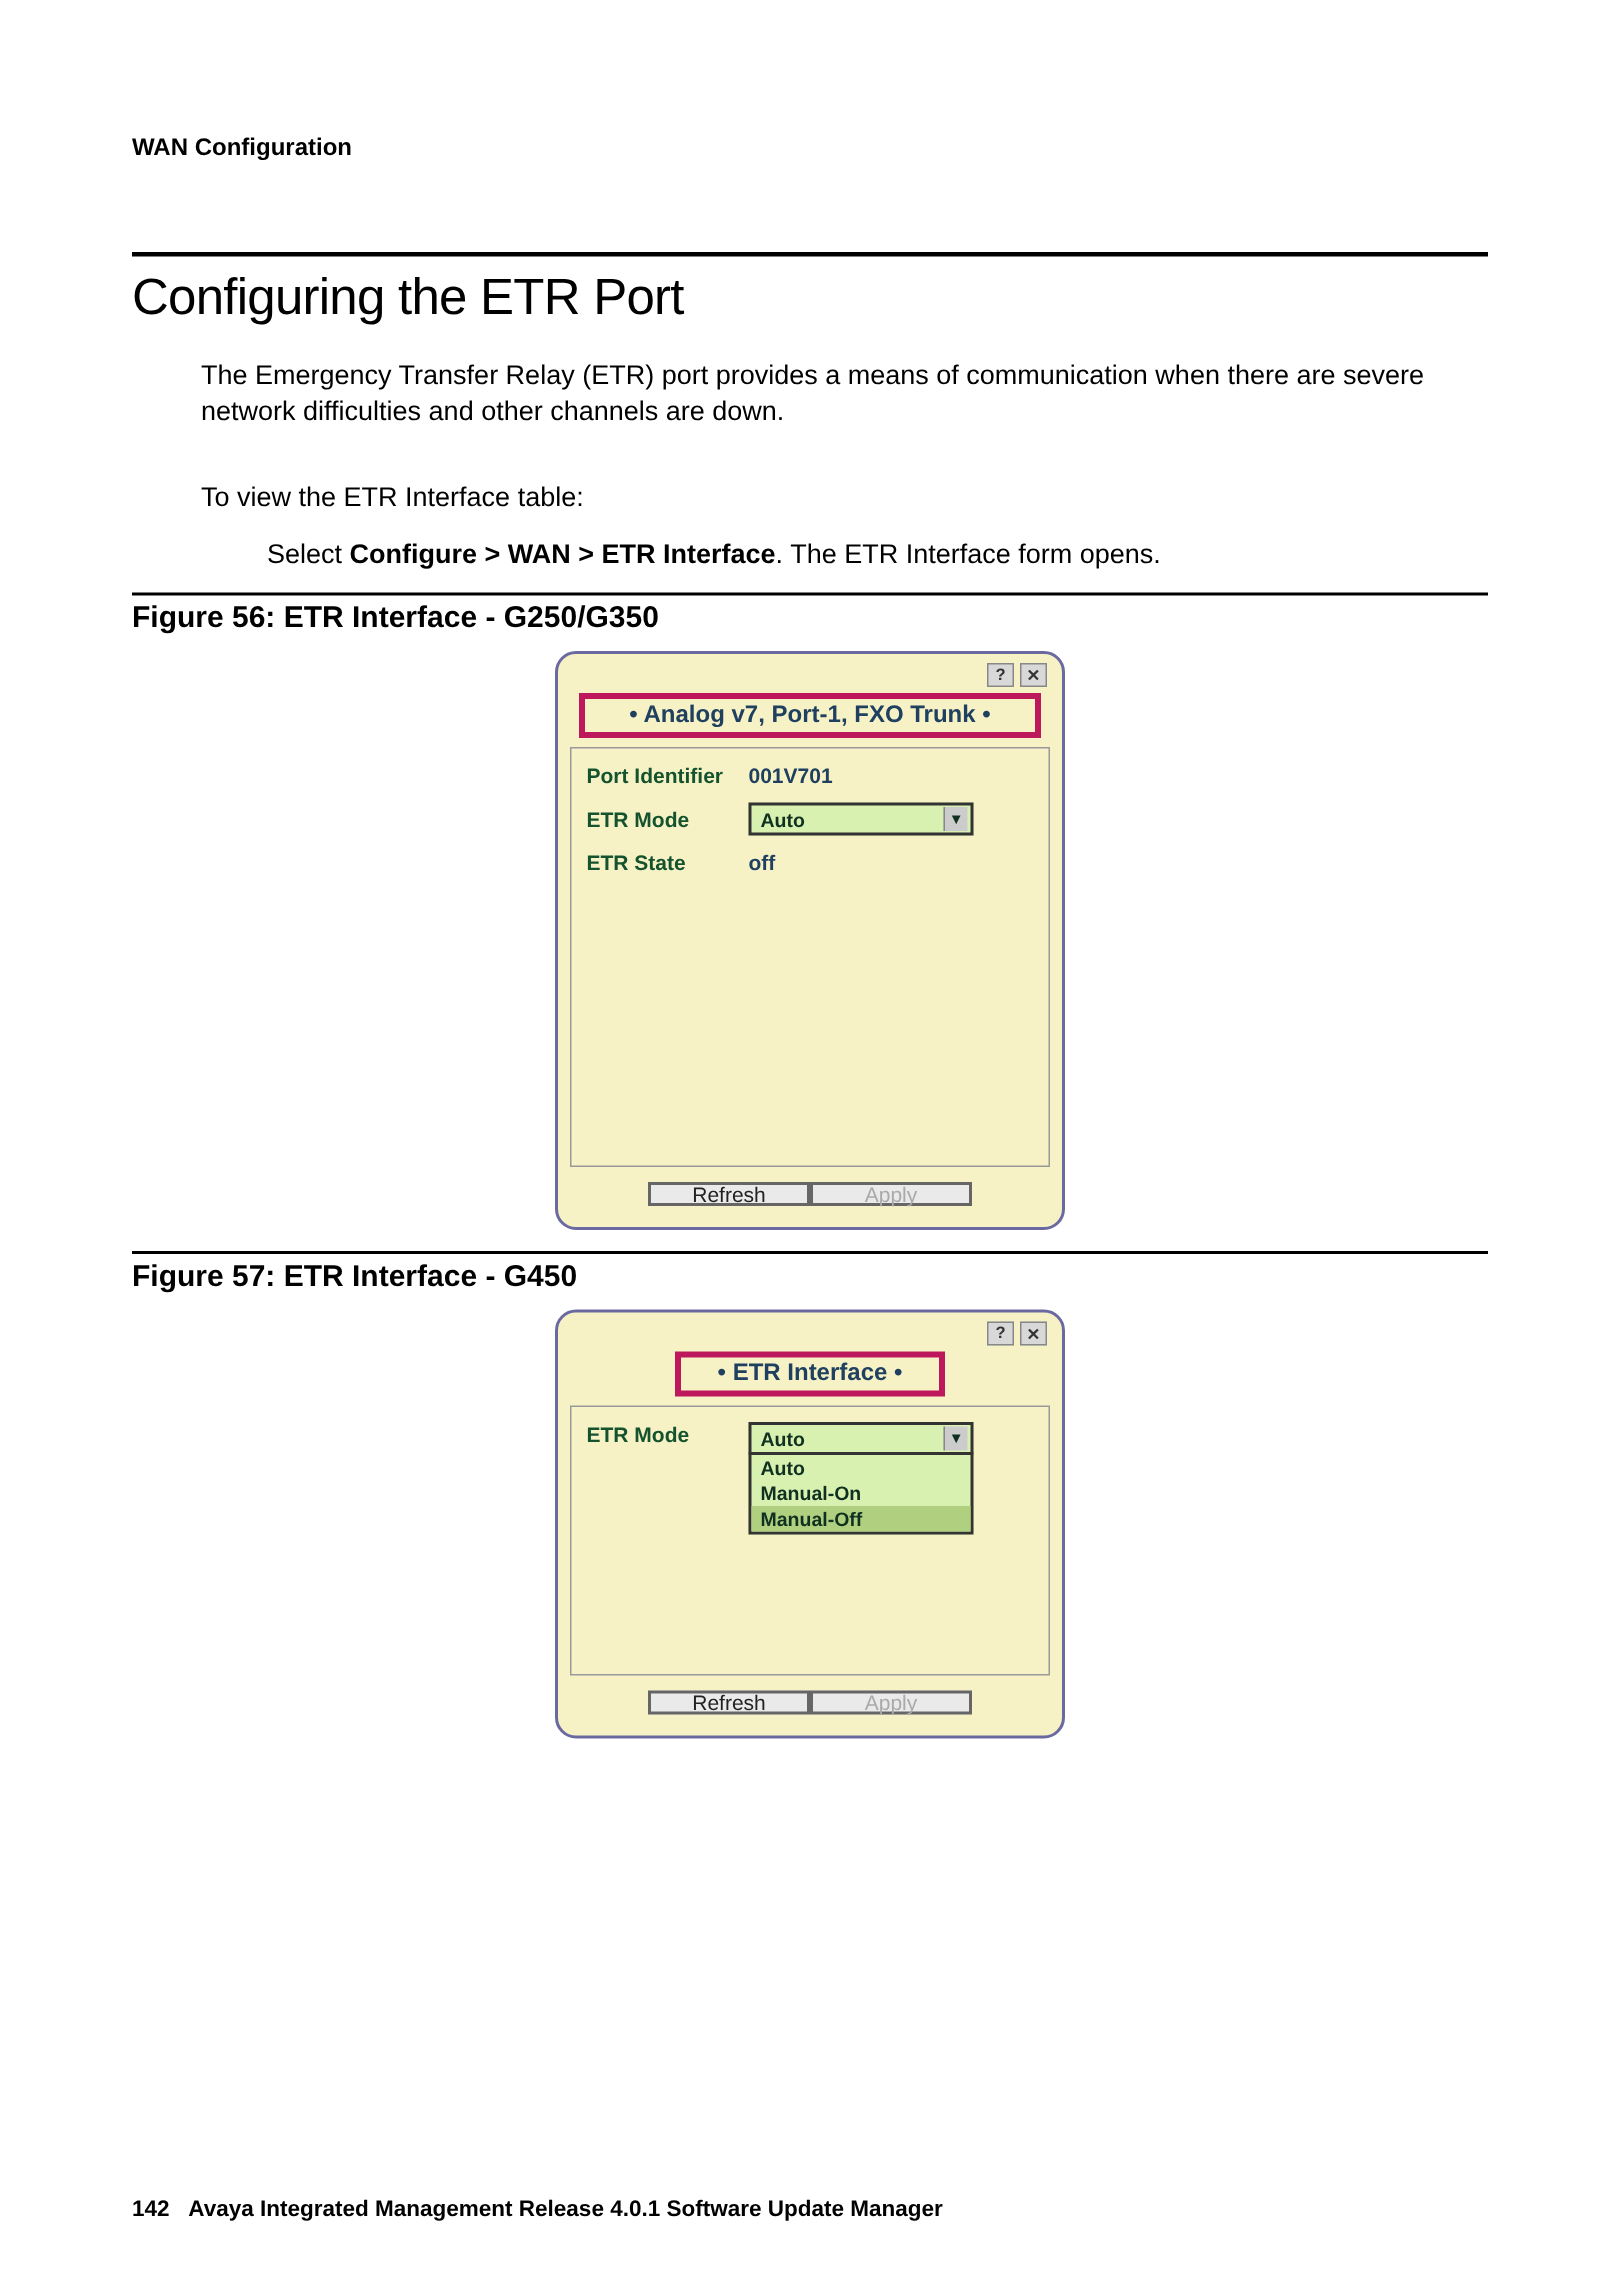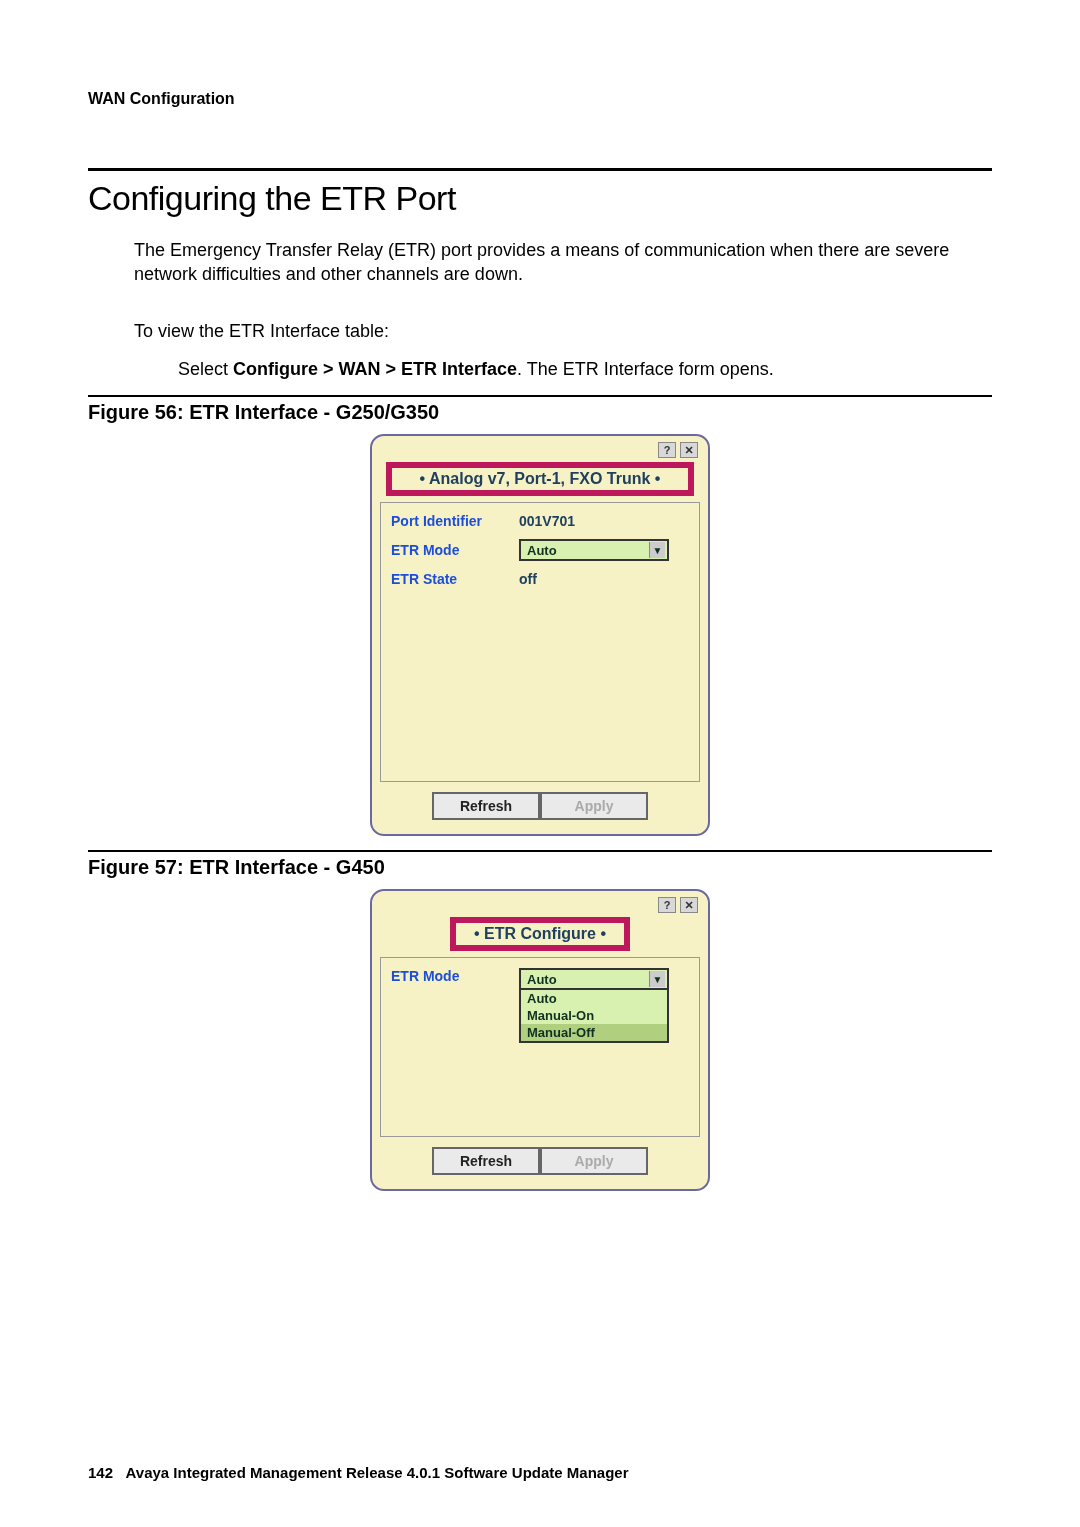--- a/index.html
+++ b/index.html
@@ -75,21 +75,21 @@
     padding: 0 2px 4px 0;
   }
   .panel-icons .ico {
     width: 18px; height: 16px;
     background: #d8d8d8;
     border: 1px solid #888;
     display: flex; align-items: center; justify-content: center;
     font-size: 11px; font-weight: bold; color: #333;
   }
   .title-box {
-    border: 6px solid #be185d;
+    border: 4px solid #be185d;
     background: #f6f2c6;
     text-align: center;
     font-weight: bold;
     font-size: 16px;
     color: #204060;
     padding: 2px 4px;
     margin: 0 6px 6px 6px;
     white-space: nowrap;
   }
   .inner {
@@ -98,23 +98,23 @@
     padding: 10px 10px 10px 10px;
     min-height: 200px;
   }
   .form-row {
     display: flex;
     align-items: center;
     margin-bottom: 10px;
     font-size: 14px;
   }
   .form-row .lbl {
-    width: 128px;
-    font-weight: bold;
-    color: #1d4ed8;
+    width: 108px;
+    font-weight: bold;
+    color: #14532d;
   }
   .form-row .val {
     font-weight: bold;
     color: #204060;
     text-align: right;
   }
   .select-field {
     border: 2px solid #333;
     background: #d8f0b0;
     width: 150px;
@@ -150,25 +150,25 @@
     background: #b0d080;
   }
   .btn-row {
     display: flex;
     gap: 0;
     justify-content: center;
     margin-top: 10px;
   }
   .btn {
     width: 108px;
-    height: 28px;
+    height: 16px;
     border: 2px solid #666;
     background: #eaeaea;
     display: flex; align-items: center; justify-content: center;
-    font-weight: bold;
+    font-weight: normal;
     font-size: 14px;
     color: #222;
   }
   .btn.disabled {
     color: #aaa;
   }
   .btn:first-child { border-right-width: 2px; }
   
   .page-footer {
     position: absolute;
@@ -228,21 +228,21 @@
 
 <hr class="hr-thin">
 <div class="fig-caption">Figure 57: ETR Interface - G450</div>
 
 <div class="fig-container">
   <div class="panel" style="width:340px;">
     <div class="panel-icons">
       <div class="ico">?</div>
       <div class="ico">✕</div>
     </div>
-    <div class="title-box" style="margin-left:70px;margin-right:70px;">• ETR Configure •</div>
+    <div class="title-box" style="margin-left:70px;margin-right:70px;">• ETR Interface •</div>
     <div class="inner" style="min-height:180px;">
       <div class="form-row" style="align-items:flex-start;">
         <span class="lbl">ETR Mode</span>
         <div style="display:flex;flex-direction:column;">
           <div class="select-field">
             <span>Auto</span>
             <span class="chev">▼</span>
           </div>
           <div class="dropdown-open">
             <div class="opt">Auto</div>

